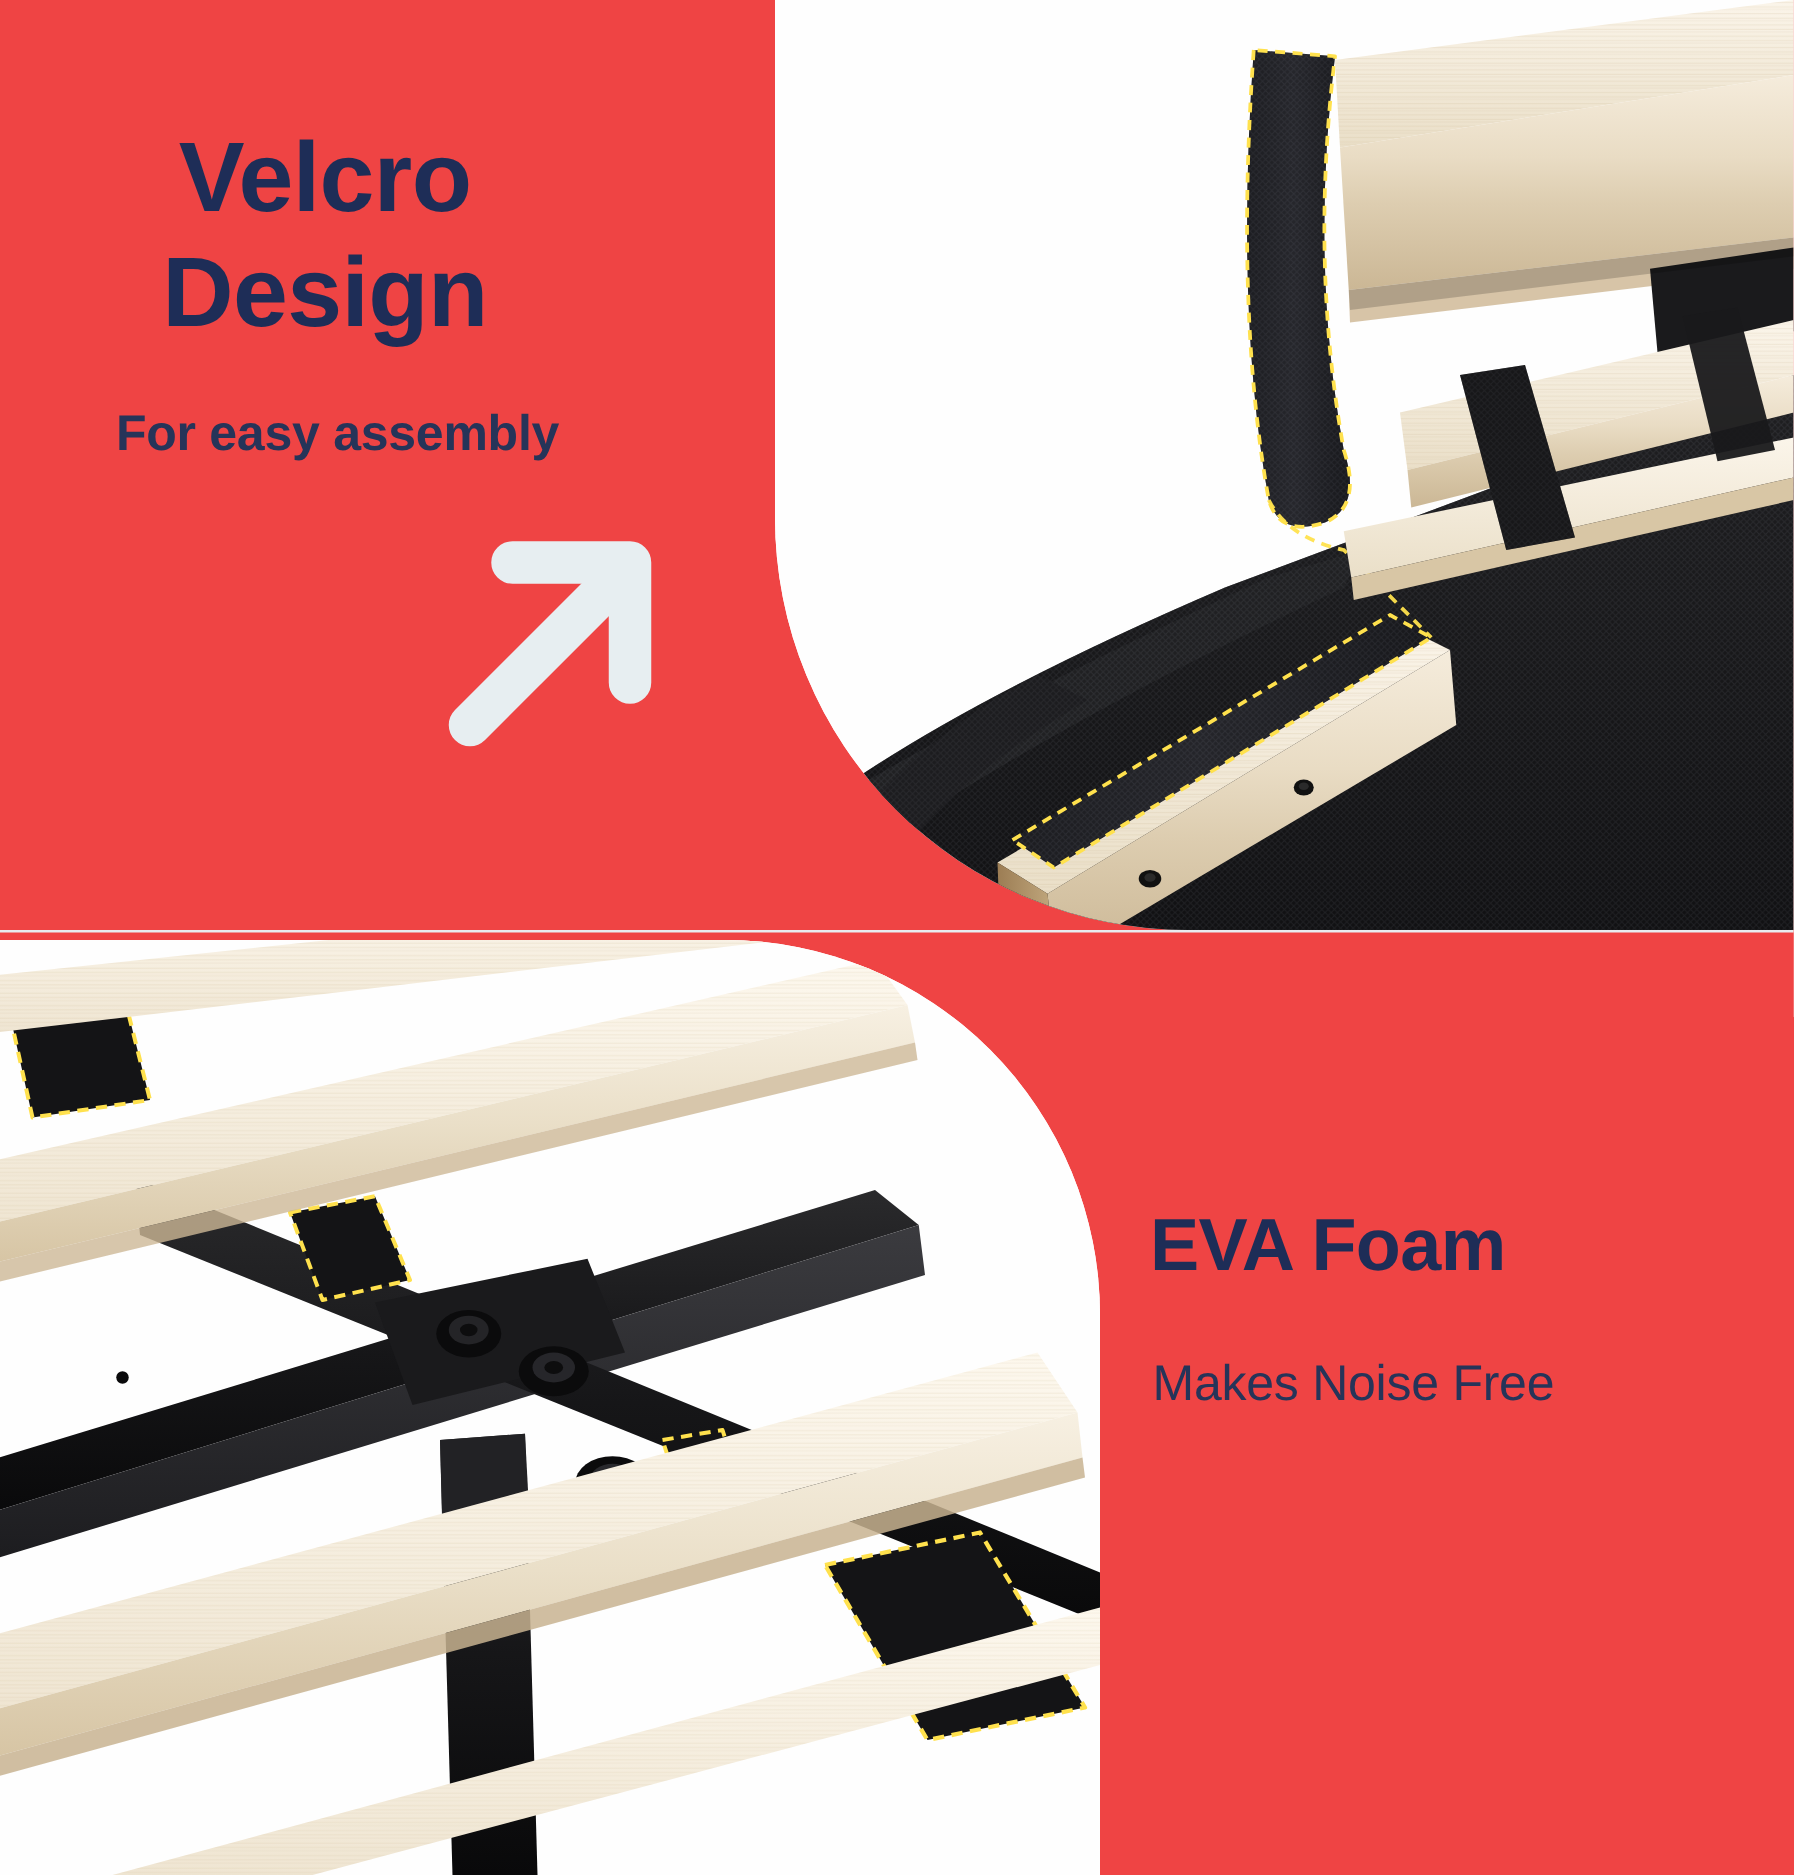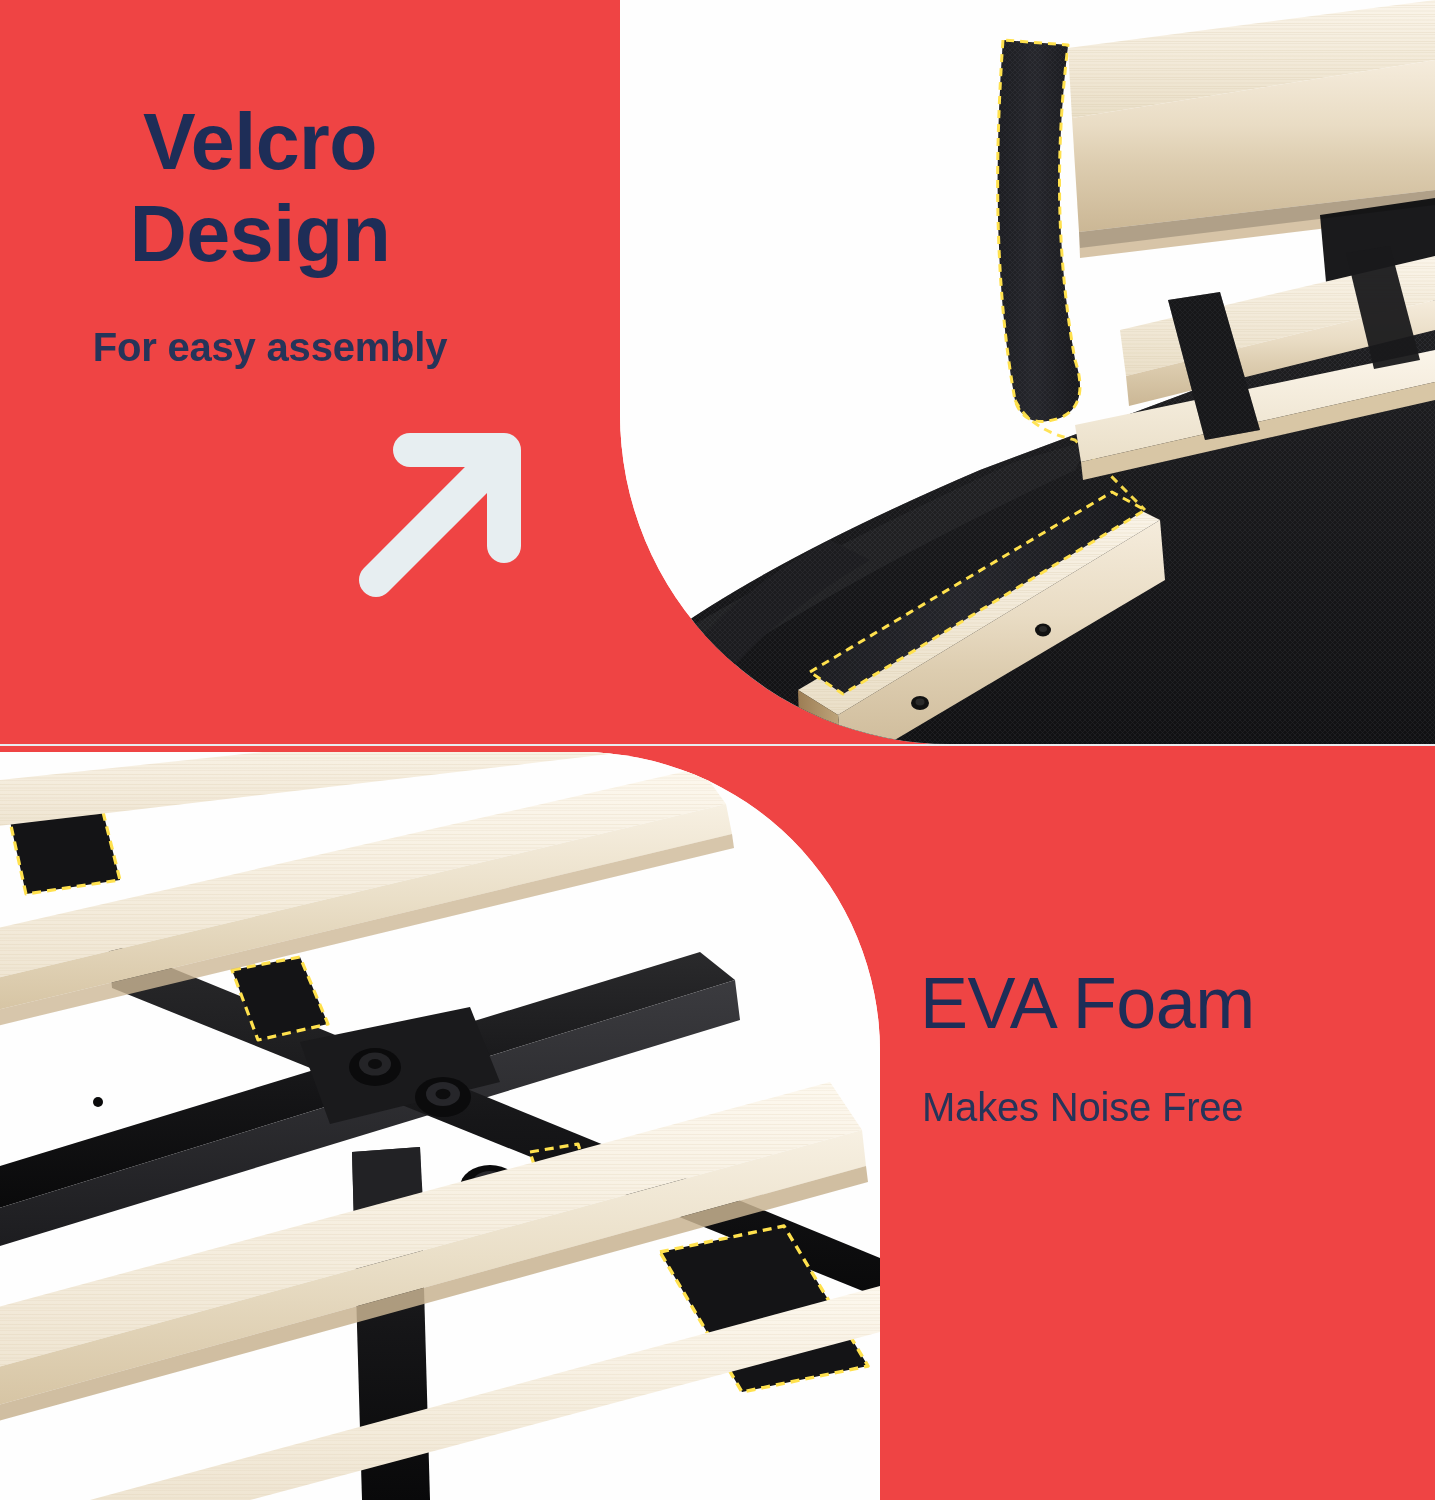--- a/index.html
+++ b/index.html
@@ -13,21 +13,21 @@
   
   .panel-text-tl{position:absolute;left:0;top:0;width:620px;height:744px;}
   .tl-title{position:absolute;left:0;top:96px;width:520px;text-align:center;
             font-size:79px;line-height:1.17;font-weight:700;color:#1e2d57;letter-spacing:-0.5px;}
   .tl-sub{position:absolute;left:0;top:325px;width:540px;text-align:center;
           font-size:40px;font-weight:700;color:#263459;letter-spacing:-0.2px;}
 
   
   .panel-text-br{position:absolute;left:880px;top:744px;width:555px;height:756px;}
   .br-title{position:absolute;left:40px;top:220px;width:500px;
-            font-size:72px;line-height:1.1;font-weight:400;color:#1e2d57;letter-spacing:-0.5px;}
+            font-size:59px;line-height:1.1;font-weight:700;color:#1e2d57;letter-spacing:-0.5px;}
   .br-sub{position:absolute;left:42px;top:341px;width:500px;
           font-size:40px;font-weight:400;color:#263459;letter-spacing:-0.2px;}
 
   
   .arrow{position:absolute;}
   .arrow-tl{left:352px;top:424px;width:190px;height:180px;}
 
   
   .photo{position:absolute;overflow:hidden;background:#ffffff;}
 

